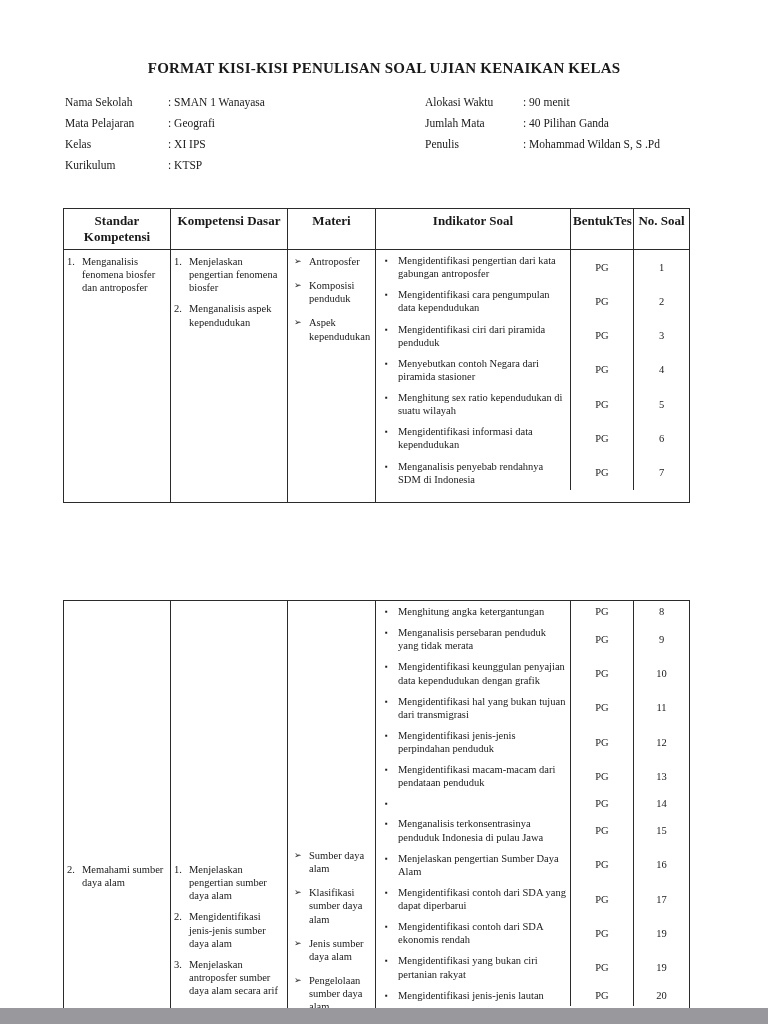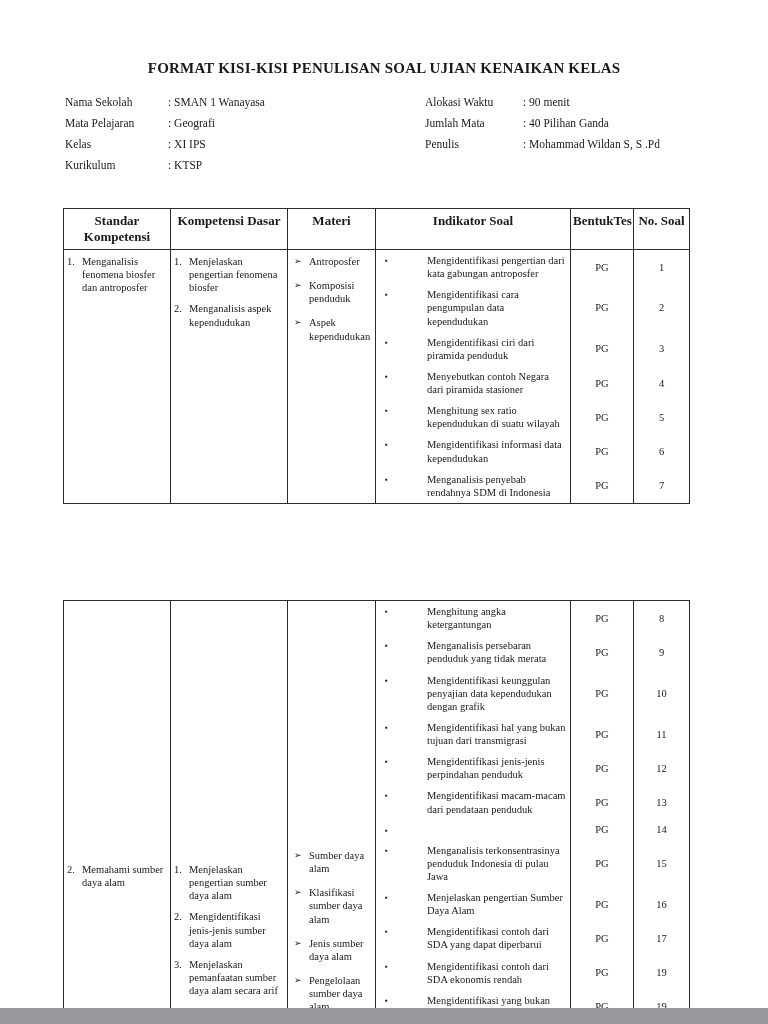--- a/index.html
+++ b/index.html
@@ -74,21 +74,21 @@
   .mat-item .arrow { width:15px; flex:none; font-size:9px; padding-top:1px; }
   .mat-item .txt { flex:1; }
 
   .irow { display:flex; align-items:stretch; }
   .irow .ind {
     border-right:1px solid #2b2b2b;
     display:flex; padding:4px 4px 4px 9px; line-height:1.25;
     min-height:17px;
   }
   .irow .ind .bullet { width:13px; flex:none; font-size:8px; padding-top:2px; }
-  .irow .ind .txt { flex:1;margin-left:29px; }
+  .irow .ind .txt { flex:1; }
   .irow .bt {
     border-right:1px solid #2b2b2b;
     display:flex; align-items:center; justify-content:center;
   }
   .irow .no { display:flex; align-items:center; justify-content:center; }
 </style>
 </head>
 <body>
 
 <div class="page">
@@ -241,21 +241,21 @@
           <div class="kd-item">
             <span class="num">1.</span>
             <span class="txt">Menjelaskan pengertian sumber daya alam</span>
           </div>
           <div class="kd-item">
             <span class="num">2.</span>
             <span class="txt">Mengidentifikasi jenis-jenis sumber daya alam</span>
           </div>
           <div class="kd-item">
             <span class="num">3.</span>
-            <span class="txt">Menjelaskan pemanfaatan sumber daya alam secara arif</span>
+            <span class="txt">Menjelaskan antroposfer sumber daya alam secara arif</span>
           </div>
         </div>
       <div class="col w-mat mat-cell">
           <div class="mat-item">
             <span class="arrow">➢</span>
             <span class="txt">Sumber daya alam</span>
           </div>
           <div class="mat-item">
             <span class="arrow">➢</span>
             <span class="txt">Klasifikasi sumber daya alam</span>

